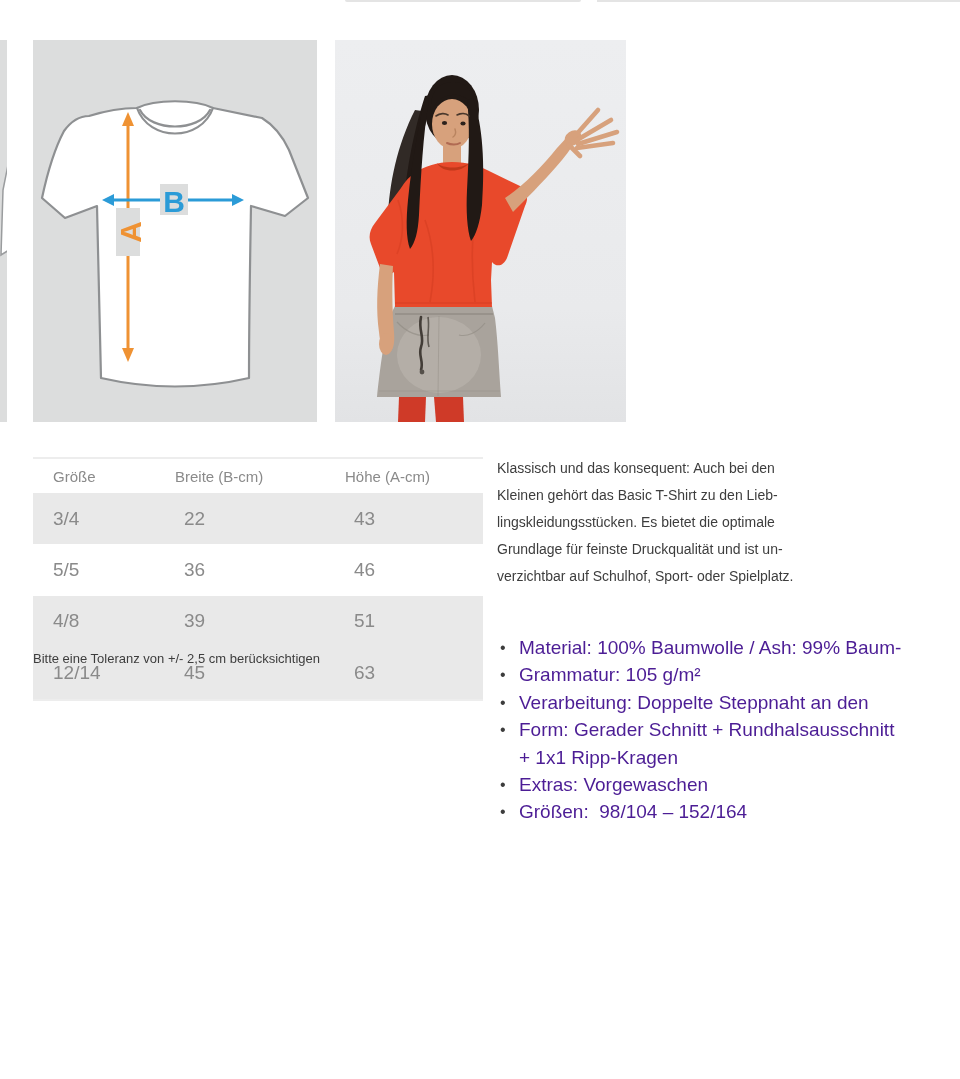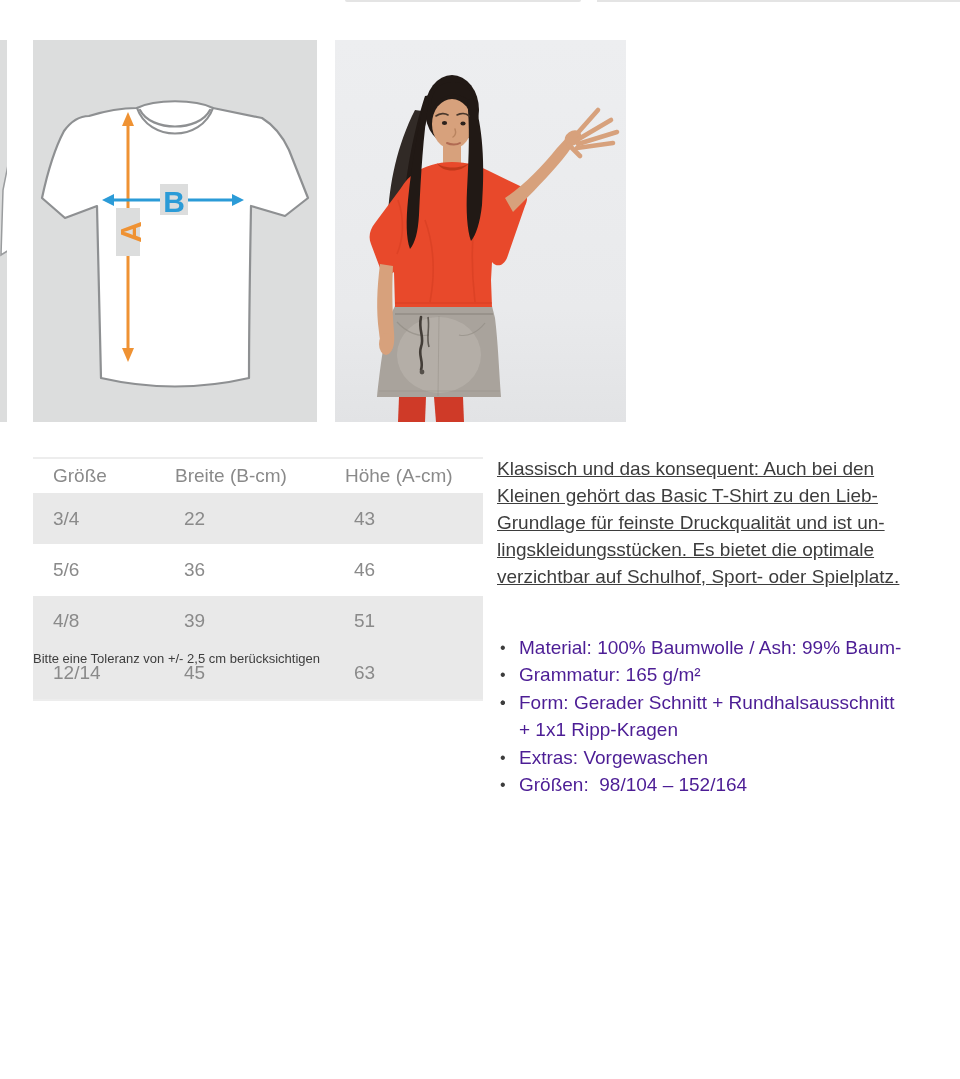--- a/index.html
+++ b/index.html
@@ -15,30 +15,30 @@
   .prev-sliver{position:absolute;left:0;top:40px;width:7px;height:382px;background:#dcdddd;overflow:hidden;}
   
   .diagram-panel{position:absolute;left:33px;top:40px;width:284px;height:382px;background:#dcdddd;}
   .photo-panel{position:absolute;left:335px;top:40px;width:291px;height:382px;
     background:linear-gradient(#edeef0 0%,#e9eaec 70%,#e2e3e5 100%);}
   .diagram-panel svg,.photo-panel svg,.prev-sliver svg{display:block;}
   
   .size-table-wrap{position:absolute;left:33px;top:457px;width:450px;}
   table.size-table{width:450px;border-collapse:collapse;table-layout:fixed;
     border-top:2px solid #ededed;border-bottom:2px solid #ededed;}
-  table.size-table th{height:34px;font-weight:400;text-align:left;font-size:19px;color:var(--table-text,#8a8a8a);padding:0;}
+  table.size-table th{height:34px;font-weight:400;text-align:left;font-size:15px;color:var(--table-text,#8a8a8a);padding:0;}
   table.size-table td{height:33.4px;font-size:19px;color:var(--table-text,#8a8a8a);padding:9px;}
   table.size-table th:nth-child(1),table.size-table td:nth-child(1){width:142px;padding-left:20px;box-sizing:border-box;}
   table.size-table th:nth-child(2),table.size-table td:nth-child(2){width:170px;}
   table.size-table th:nth-child(3),table.size-table td:nth-child(3){width:138px;}
   table.size-table tr.stripe{background:var(--stripe,#e9e9e9);}
   .tolerance-note{position:absolute;left:33px;top:645px;width:470px;font-size:13px;line-height:27px;color:#3d3d3d;}
   
   .description{position:absolute;left:497px;top:455px;width:460px;}
-  .para-line{font-size:19px;line-height:27px;color:#3d3d3d;white-space:pre;text-decoration:underline;}
+  .para-line{font-size:14px;line-height:27px;color:#3d3d3d;white-space:pre;}
   .spec-list{position:absolute;left:497px;top:634px;width:460px;}
   .bullet-item{position:relative;padding-left:22px;}
   .bullet-item .dot{position:absolute;left:3px;top:0;font-size:16px;line-height:27.4px;color:#3d3d3d;}
   .bullet-line{font-size:19px;line-height:27.4px;color:#4c1d95;white-space:pre;}
 </style>
 </head>
 <body>
 
 <div class="page">
 
@@ -167,21 +167,21 @@
           <th>Höhe (A-cm)</th>
         </tr>
       </thead>
       <tbody>
           <tr class="stripe">
             <td>3/4</td>
             <td>22</td>
             <td>43</td>
           </tr>
           <tr>
-            <td>5/6</td>
+            <td>5/5</td>
             <td>36</td>
             <td>46</td>
           </tr>
           <tr class="stripe">
             <td>4/8</td>
             <td>39</td>
             <td>51</td>
           </tr>
           <tr class="stripe">
             <td>12/14</td>
@@ -190,40 +190,41 @@
           </tr>
         </tbody>
     </table>
   </div>
 
   <div class="tolerance-note">Bitte eine Toleranz von +/- 2,5 cm berücksichtigen</div>
 
   <div class="description">
       <div class="para-line">Klassisch und das konsequent: Auch bei den</div>
       <div class="para-line">Kleinen gehört das Basic T-Shirt zu den Lieb-</div>
+      <div class="para-line">lingskleidungsstücken. Es bietet die optimale</div>
       <div class="para-line">Grundlage für feinste Druckqualität und ist un-</div>
-      <div class="para-line">lingskleidungsstücken. Es bietet die optimale</div>
       <div class="para-line">verzichtbar auf Schulhof, Sport- oder Spielplatz.</div>
     </div>
   <div class="spec-list">
       <div class="bullet-item">
         <span class="dot">•</span>
         <div class="bullet-lines">
           <div class="bullet-line">Material: 100% Baumwolle / Ash: 99% Baum-</div>
         </div>
       </div>
       <div class="bullet-item">
         <span class="dot">•</span>
         <div class="bullet-lines">
-          <div class="bullet-line">Grammatur: 165 g/m²</div>
-        </div>
-      </div>
-      <div class="bullet-item">
-        <span class="dot">•</span>
-        <div class="bullet-lines">
+          <div class="bullet-line">Grammatur: 105 g/m²</div>
+        </div>
+      </div>
+      <div class="bullet-item">
+        <span class="dot">•</span>
+        <div class="bullet-lines">
+          <div class="bullet-line">Verarbeitung: Doppelte Steppnaht an den</div>
         </div>
       </div>
       <div class="bullet-item">
         <span class="dot">•</span>
         <div class="bullet-lines">
           <div class="bullet-line">Form: Gerader Schnitt + Rundhalsausschnitt</div>
           <div class="bullet-line">+ 1x1 Ripp-Kragen</div>
         </div>
       </div>
       <div class="bullet-item">

